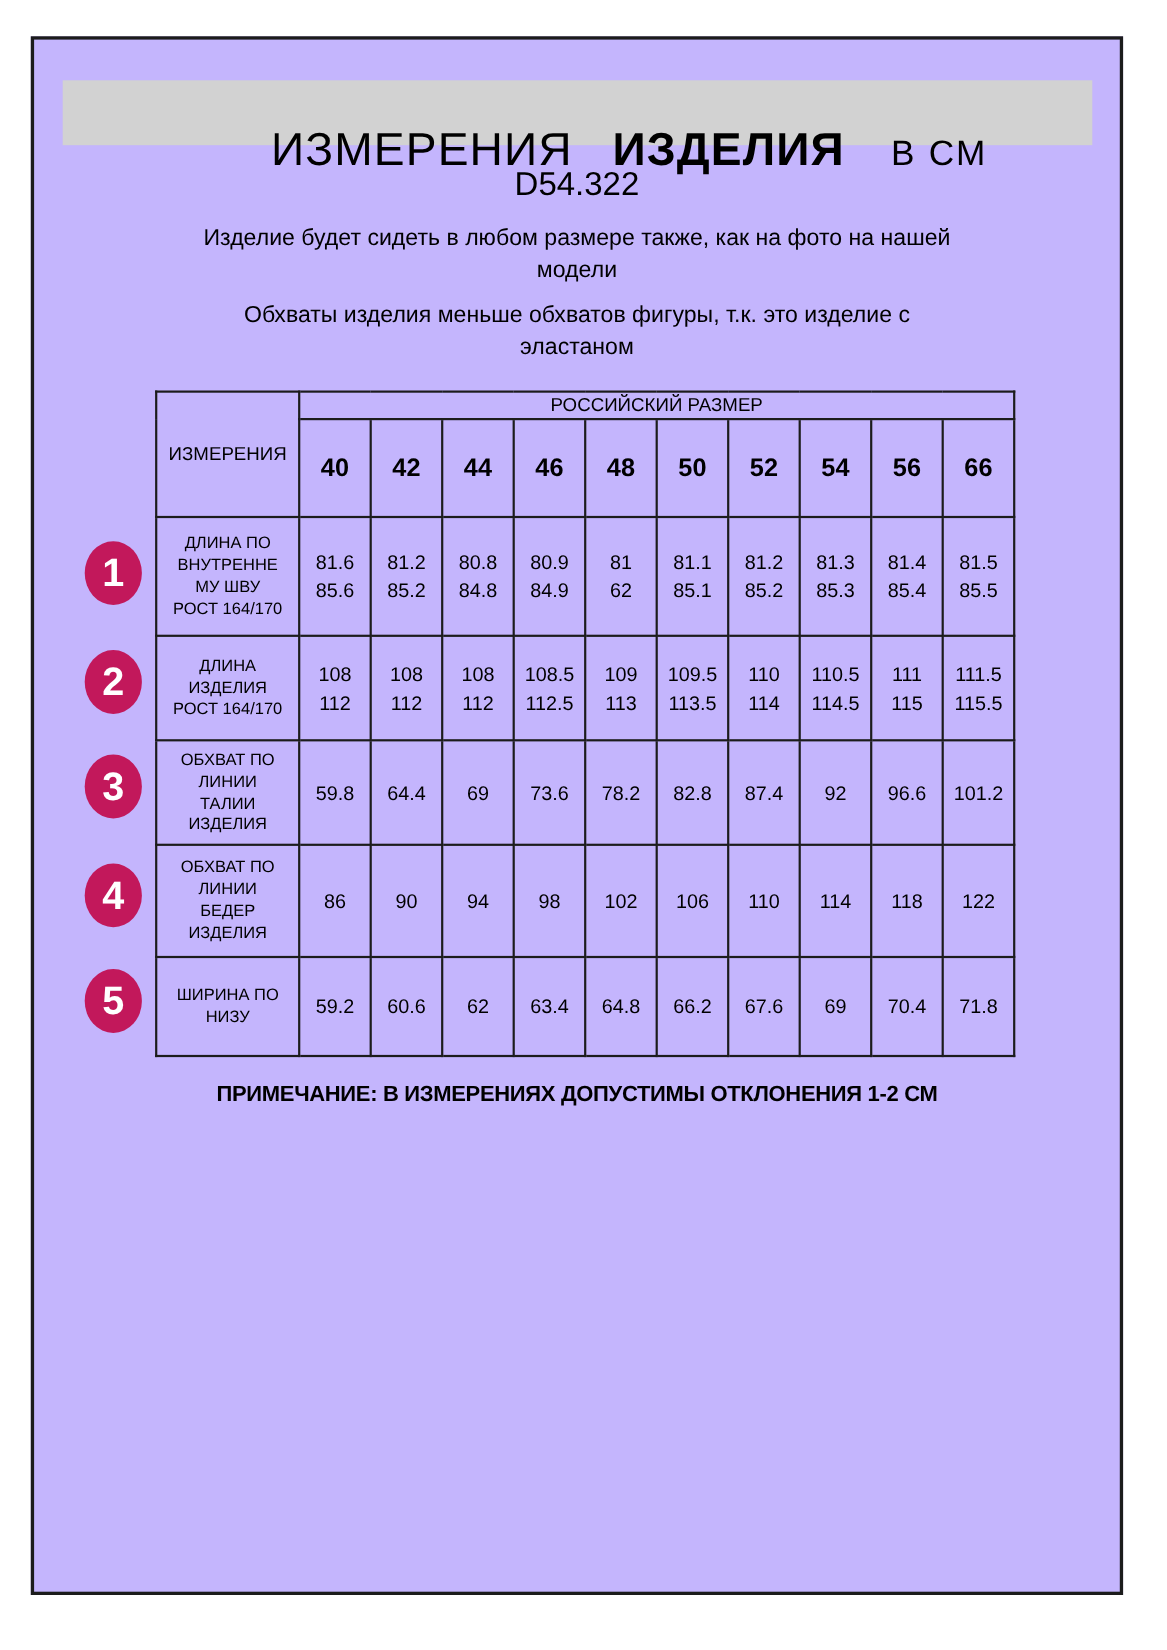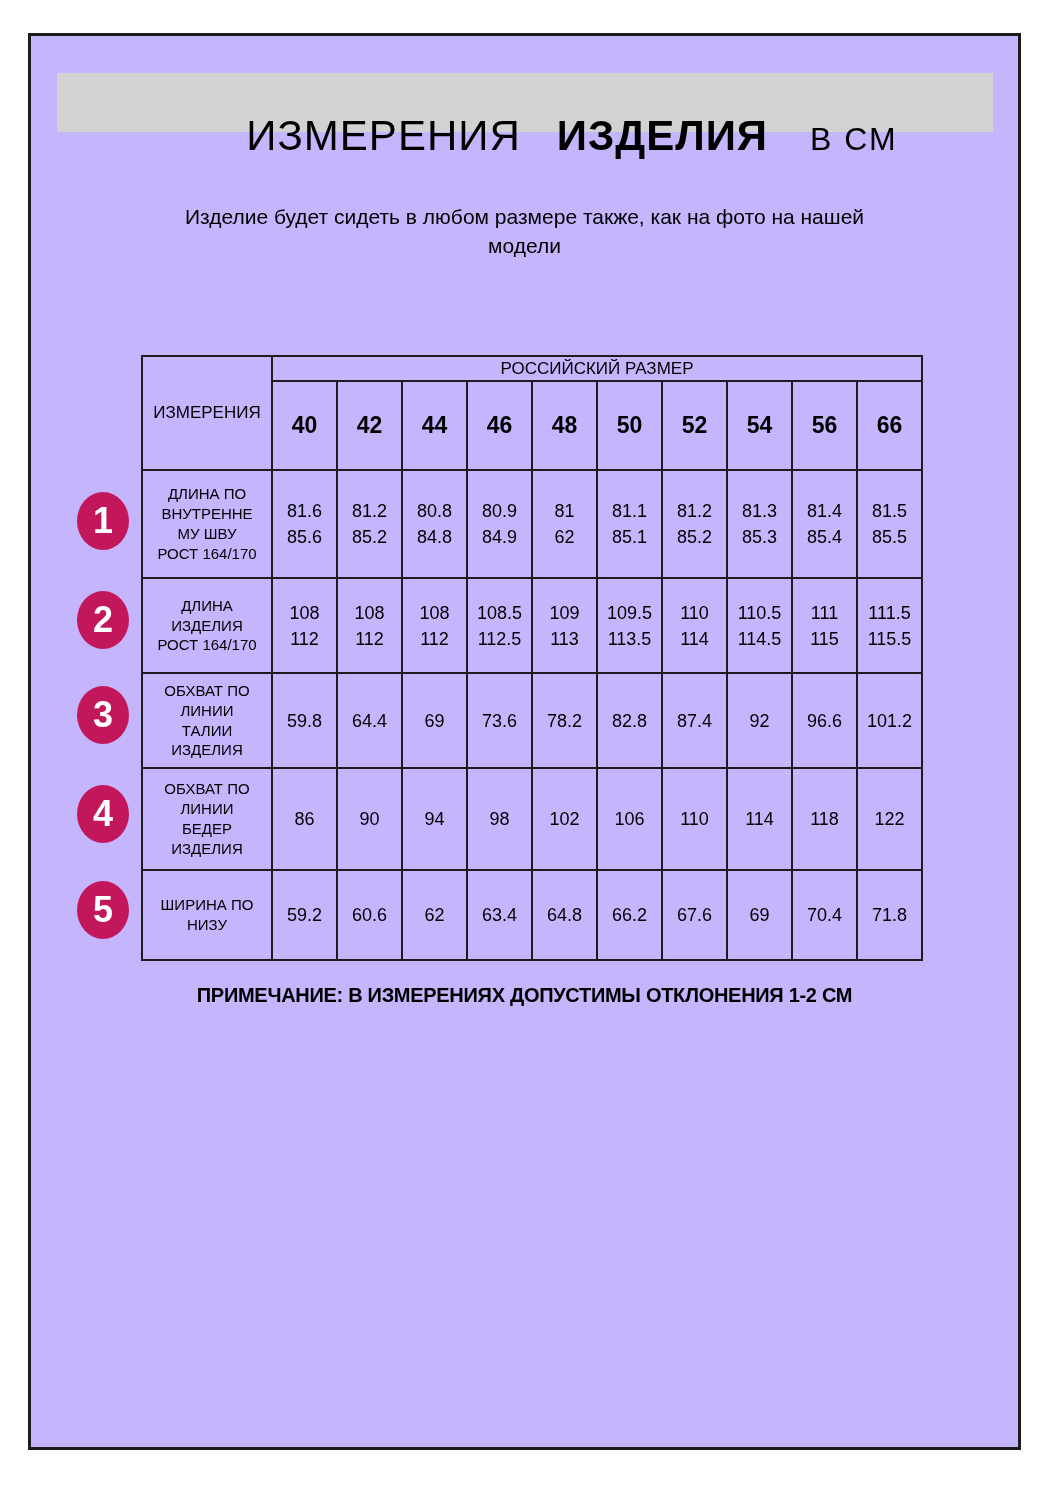--- a/index.html
+++ b/index.html
@@ -35,23 +35,26 @@
 <body>
 
 <div class="page">
 
   <div class="band" style="background: rgb(210, 210, 210);">
     <span class="t1">ИЗМЕРЕНИЯ</span>
     <span class="t2">ИЗДЕЛИЯ</span>
     <span class="t3">В СМ</span>
   </div>
 
+  <div class="model">D54.322</div>
 
   <div class="para para1">Изделие будет сидеть в любом размере также, как на фото на нашей
 модели</div>
+  <div class="para para2">Обхваты изделия меньше обхватов фигуры, т.к. это изделие с
+эластаном</div>
 
   <table class="size">
     <colgroup>
       <col class="lab">
         <col class="sz">
         <col class="sz">
         <col class="sz">
         <col class="sz">
         <col class="sz">
       <col class="sz">

